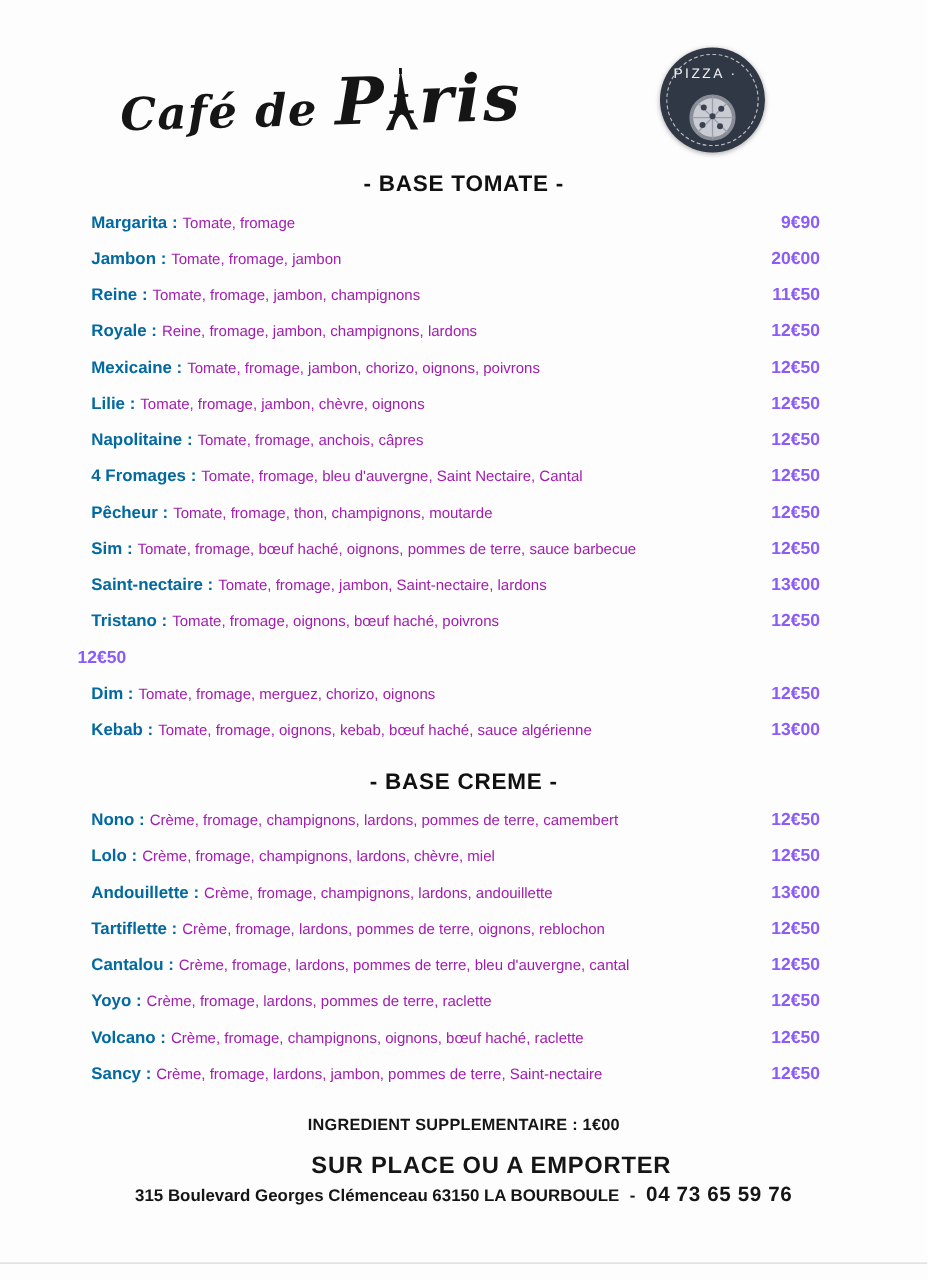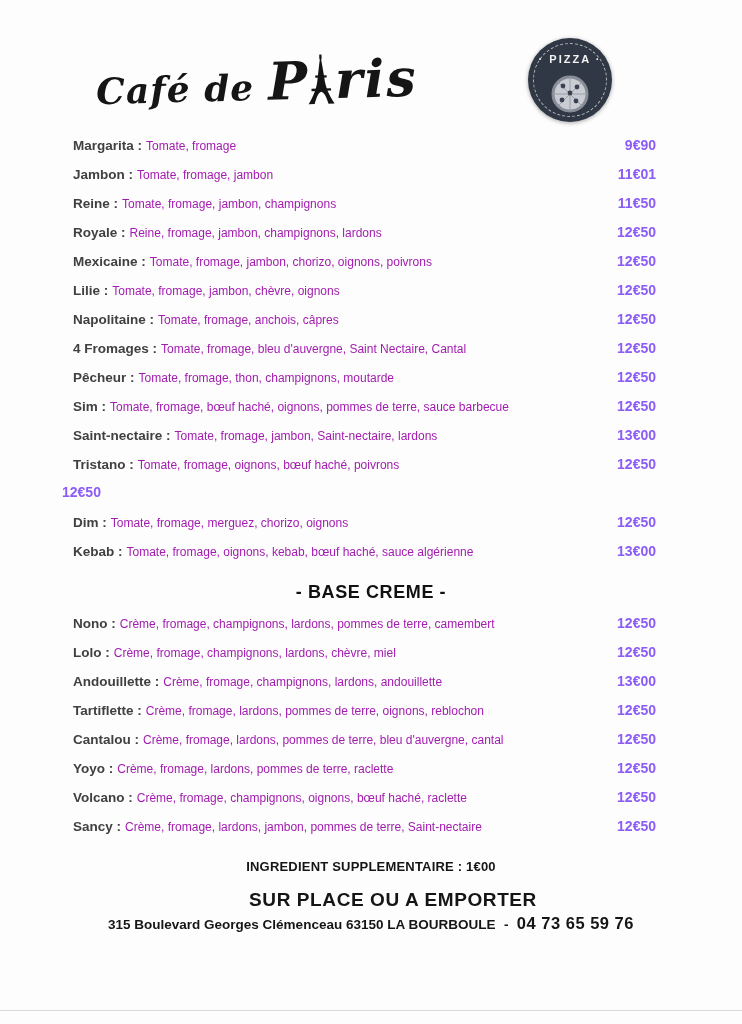--- a/index.html
+++ b/index.html
@@ -48,24 +48,23 @@
     flex: 0 0 auto;
   }
   .badge-ring {
     position: absolute; inset: 5px;
     border: 1px dashed #e6e6e6;
     border-radius: 50%;
     opacity: .75;
   }
   .badge-label {
     position: absolute; top: 15px; left: 0; right: 0;
-    text-align: center;
     color: #f2f2f2;
     font-size: 11px;
-    font-weight: 700;
+    font-weight: 400;
     letter-spacing: 2px;
   }
   .badge-pizza {
     position: absolute; left: 50%; bottom: 8px;
     transform: translateX(-50%);
   }
 
   
   .section-title {
     text-align: center;
@@ -76,21 +75,21 @@
     color: #111;
     margin-top: 9px;
   }
   .section-items { padding: 0 86px 0 50px; margin-top: 10px; }
   .menu-row {
     display: flex;
     align-items: baseline;
     height: 29px;
   }
   .row-text { flex: 1; white-space: nowrap; overflow: hidden; }
-  .item-name { font-weight: 700; font-size: 13.5px; color: #404040; padding-left: 23px; }
+  .item-name { font-weight: 700; font-size: 13.5px; color: #0369a1; padding-left: 23px; }
   .item-desc { font-size: 12px; color: #a21caf; margin-left: 4px; }
   .item-price { font-weight: 700; font-size: 14px; color: #8b5cf6; margin-left: 12px; text-align: center; }
 
   
   .footer-supplement {
     text-align: center;
     font-size: 13px;
     line-height: 17px;
     font-weight: 700;
     margin-top: 12px;
@@ -163,33 +162,34 @@
           <circle cx="12" cy="26" r="2.4"></circle>
           <circle cx="26" cy="27" r="2.4"></circle>
           <circle cx="20" cy="19" r="2.4"></circle>
         </g>
       </svg>
     </div>
   </header>
 
   <main class="menu">
   <section class="menu-section">
+    <h2 class="section-title">- BASE TOMATE -</h2>
     <div class="section-items">
   <div class="menu-row">
     <div class="row-text">
       <span class="item-name">Margarita :</span><span class="item-desc">Tomate, fromage</span>
     </div>
     <span class="item-price">9€90</span>
   </div>
 
   <div class="menu-row">
     <div class="row-text">
       <span class="item-name">Jambon :</span><span class="item-desc">Tomate, fromage, jambon</span>
     </div>
-    <span class="item-price">11€01</span>
+    <span class="item-price">20€00</span>
   </div>
 
   <div class="menu-row">
     <div class="row-text">
       <span class="item-name">Reine :</span><span class="item-desc">Tomate, fromage, jambon, champignons</span>
     </div>
     <span class="item-price">11€50</span>
   </div>
 
   <div class="menu-row">

